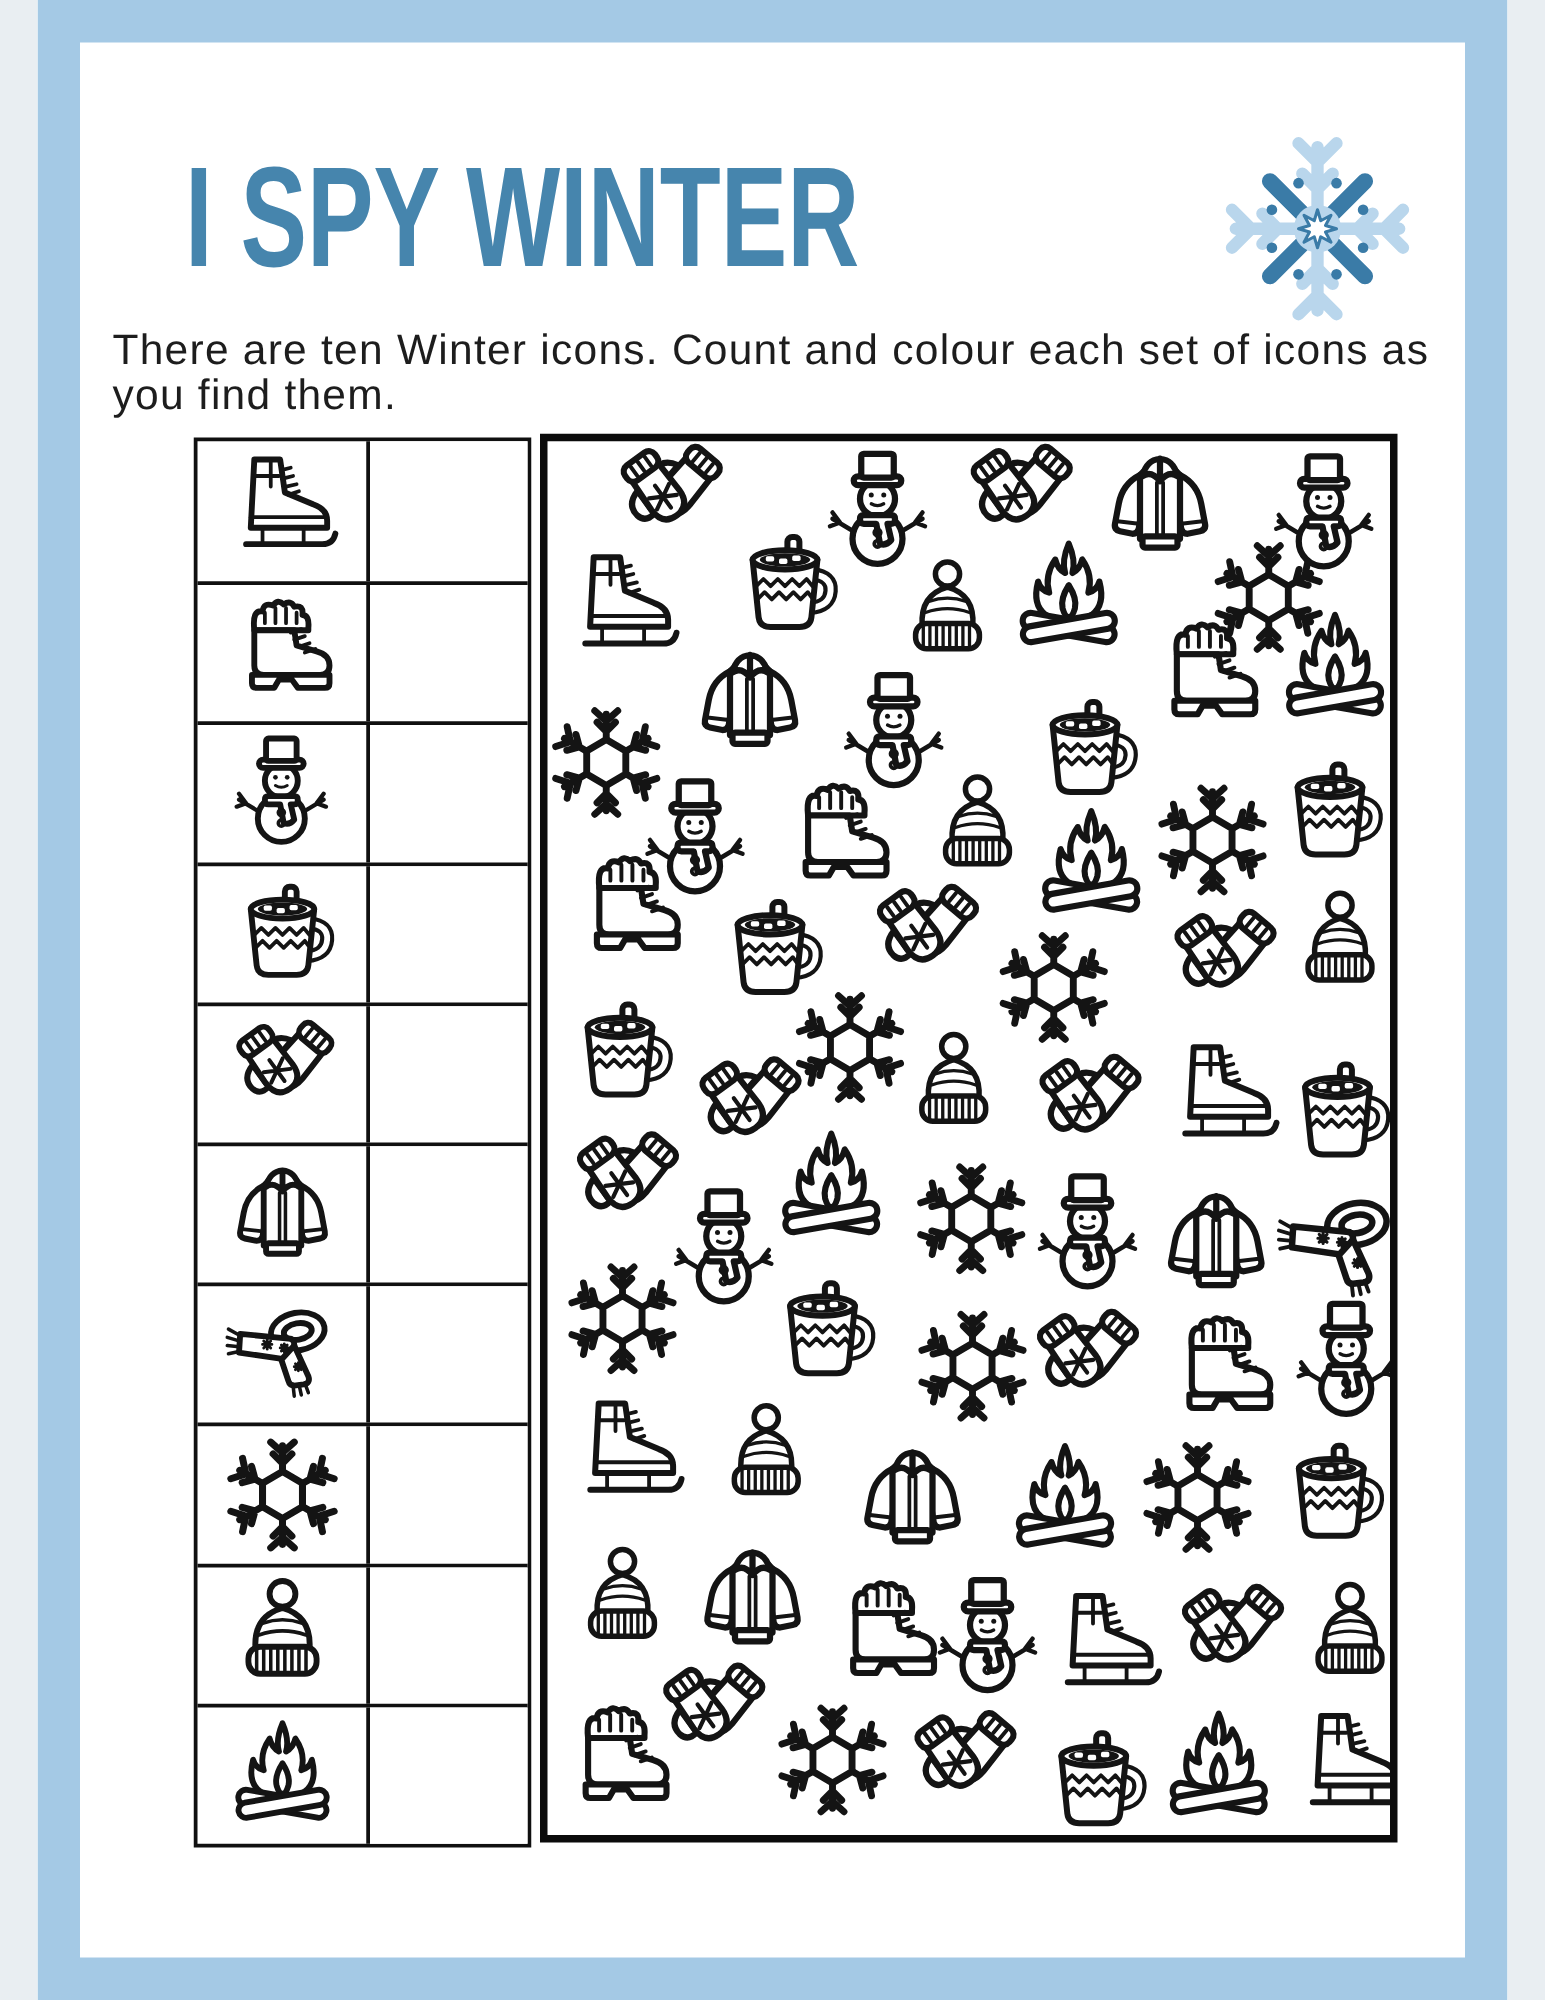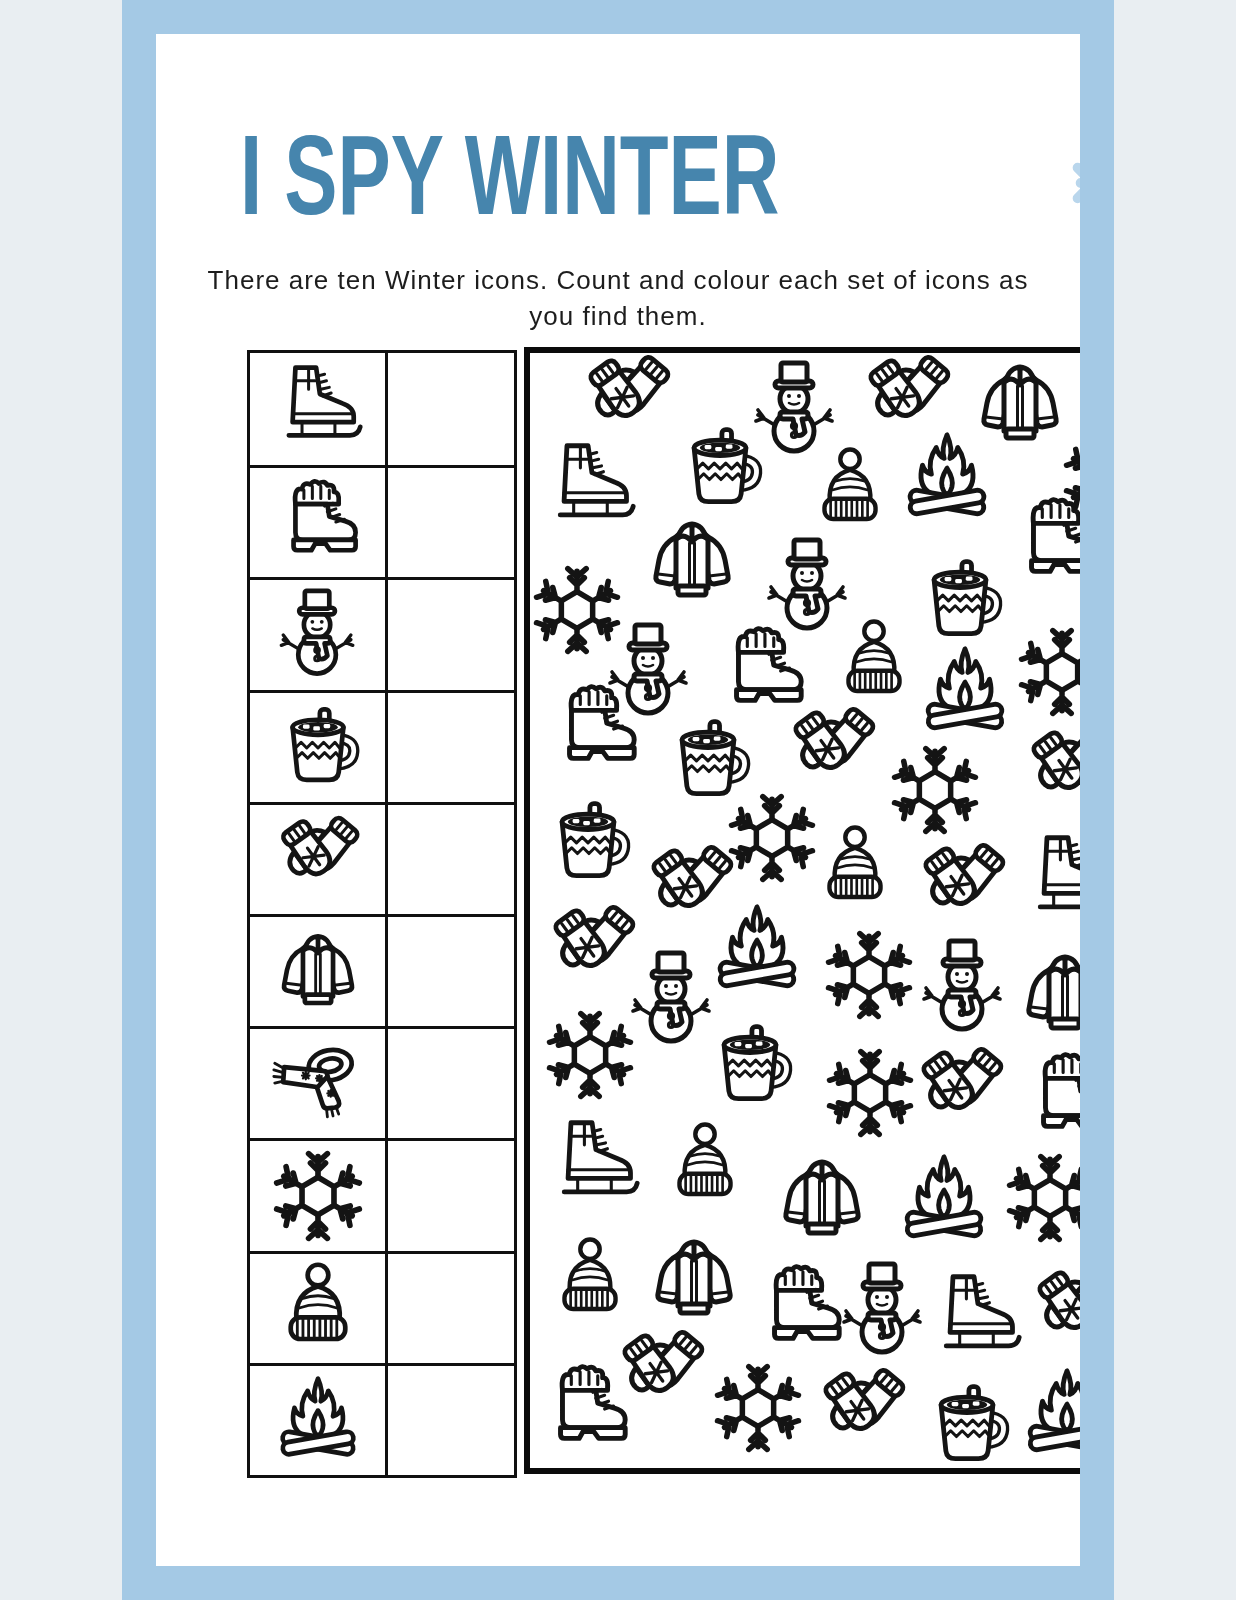--- a/index.html
+++ b/index.html
@@ -1,29 +1,29 @@
 <!DOCTYPE html>
 <html style="--frame: #a4c9e5; --title: #4685ad; --ink: #141414; --logo-light: #b9d6ec; --logo-dark: #3a7ba7; --board-border: #0b0b0b; --text: #1d1d1d;"><head>
 <meta charset="utf-8">
 <style>
   :root{
     --frame:#a4c9e5; --title:#4685ad; --ink:#141414; --logo-light:#b9d6ec;
     --logo-dark:#3a7ba7; --board-border:#0b0b0b; --text:#1d1d1d;
   }
   *{box-sizing:border-box}
   body{margin:0;background:#e9eef2;font-family:"Liberation Sans",sans-serif}
-  .page{position:relative;width:992px;height:1600px;background:#fff;margin:0 auto;overflow:hidden}
+  .page{position:relative;width:1176px;height:1600px;background:#fff;margin:0 auto;overflow:hidden}
   .frame{position:absolute;inset:0;border:34px solid var(--frame);pointer-events:none;z-index:50}
   .title{position:absolute;left:118px;top:118px;margin:0;font-size:114px;line-height:1.0;
          font-weight:bold;color:var(--title);letter-spacing:0px;white-space:nowrap;
          transform:scaleX(.7);transform-origin:left top}
   .logo{position:absolute;left:948px;top:102px;width:152px;height:162px}
   .lg-l{stroke:var(--logo-light)}
-  .instructions{position:absolute;left:60px;right:60px;top:262px;text-align:center;
-         color:var(--text);font-size:26px;line-height:36px;letter-spacing:1px}
+  .instructions{position:absolute;left:60px;right:60px;top:262px;
+         color:var(--text);font-size:34px;line-height:36px;letter-spacing:1px}
   .legend{position:absolute;left:125px;top:350px;width:270px;height:1128px;
          border:3px solid #101010;display:grid;grid-template-rows:repeat(10,1fr);background:#fff}
   .legend-row{display:grid;grid-template-columns:138px 1fr}
   .legend-row + .legend-row{border-top:3px solid #101010}
   .cell-icon{border-right:3px solid #101010;display:flex;align-items:center;justify-content:center}
   .cell-icon svg{width:94px;height:94px;color:var(--ink)}
   .answer-box{background:#fff}
   .board{position:absolute;left:402px;top:347px;width:686px;height:1127px;
          border:6px solid var(--board-border);background:#fff;overflow:hidden}
   .gi{position:absolute;color:var(--ink)}

